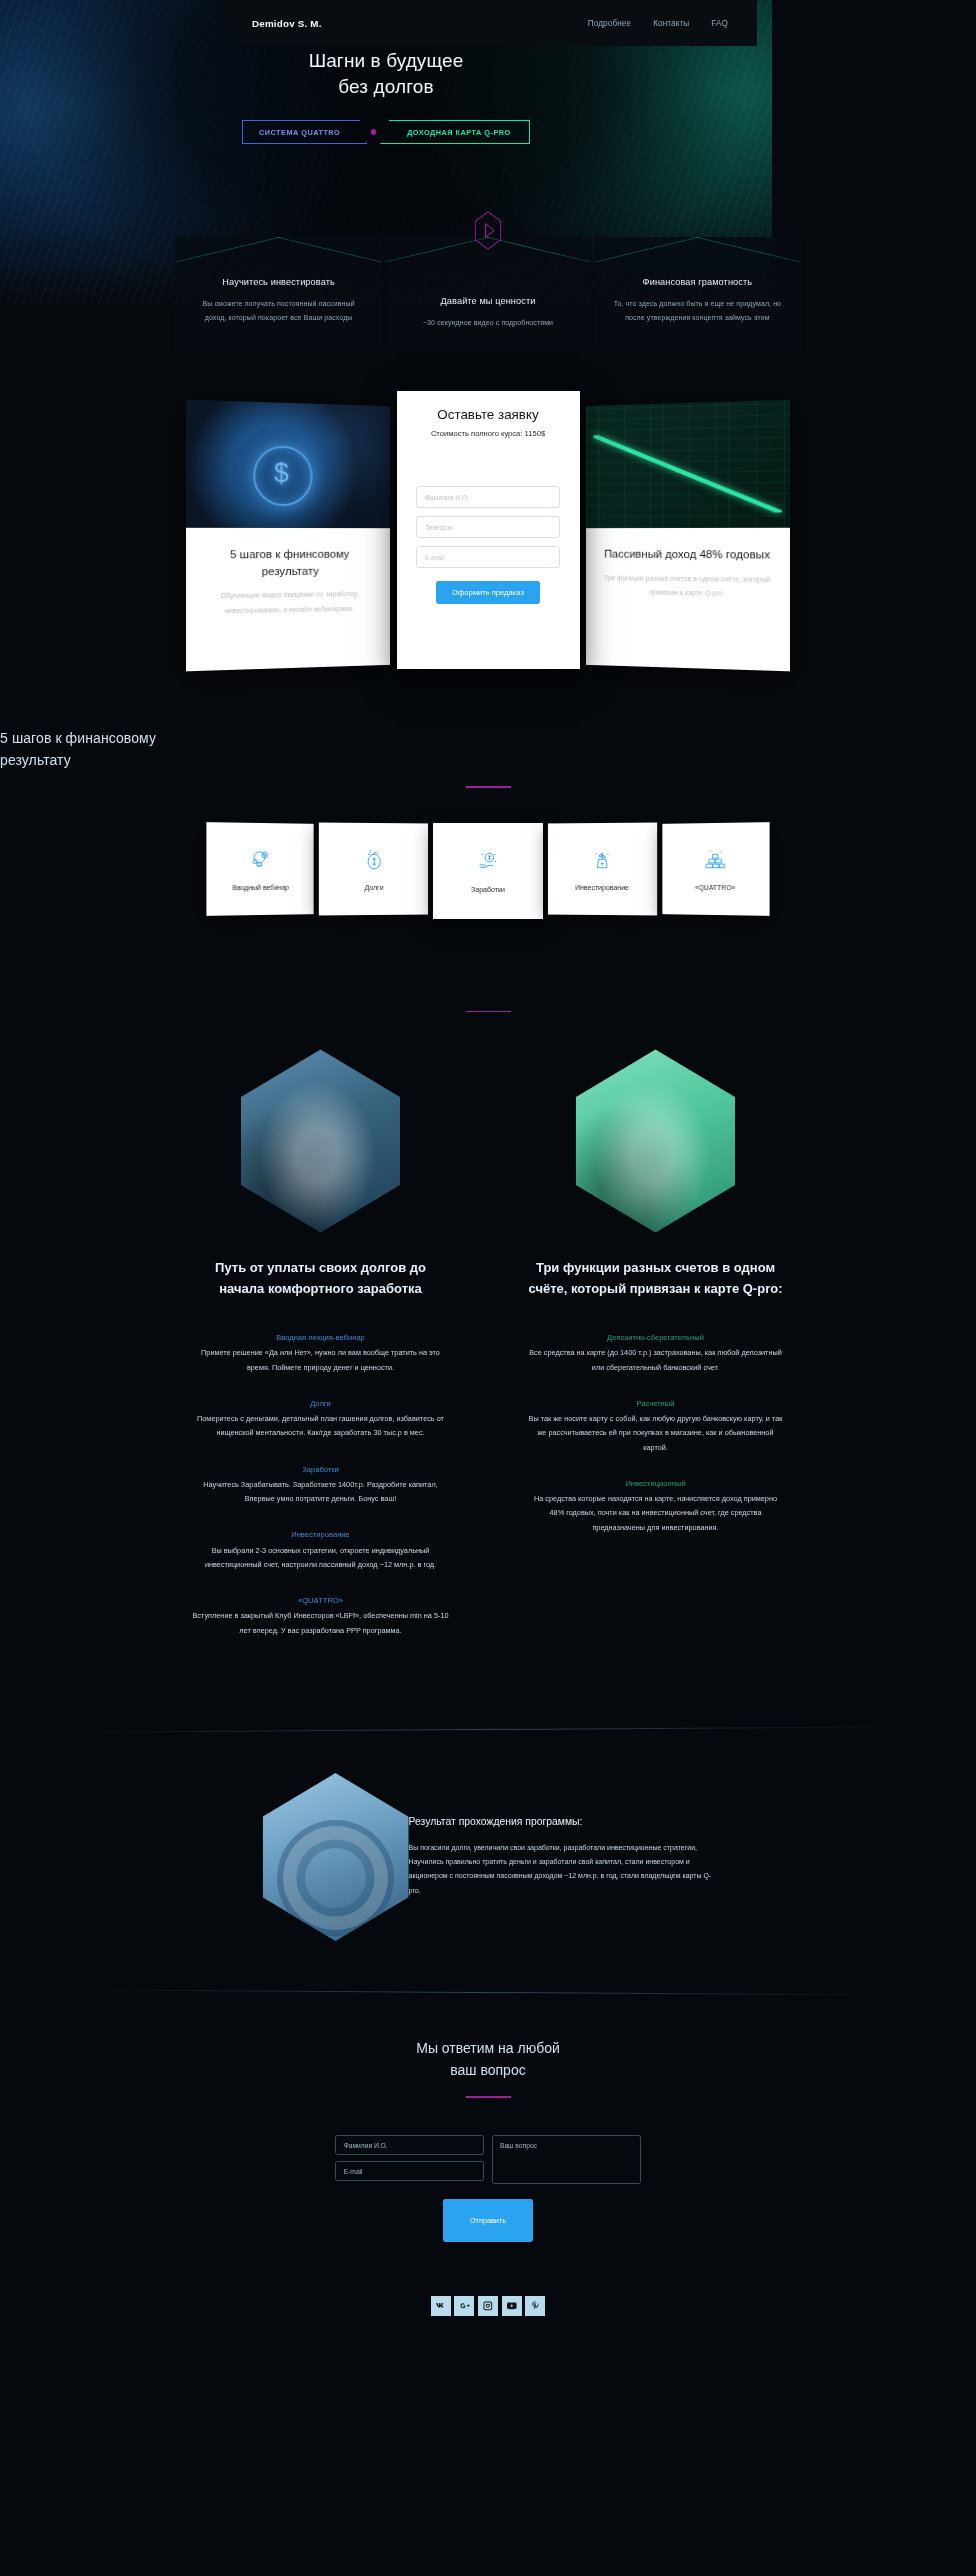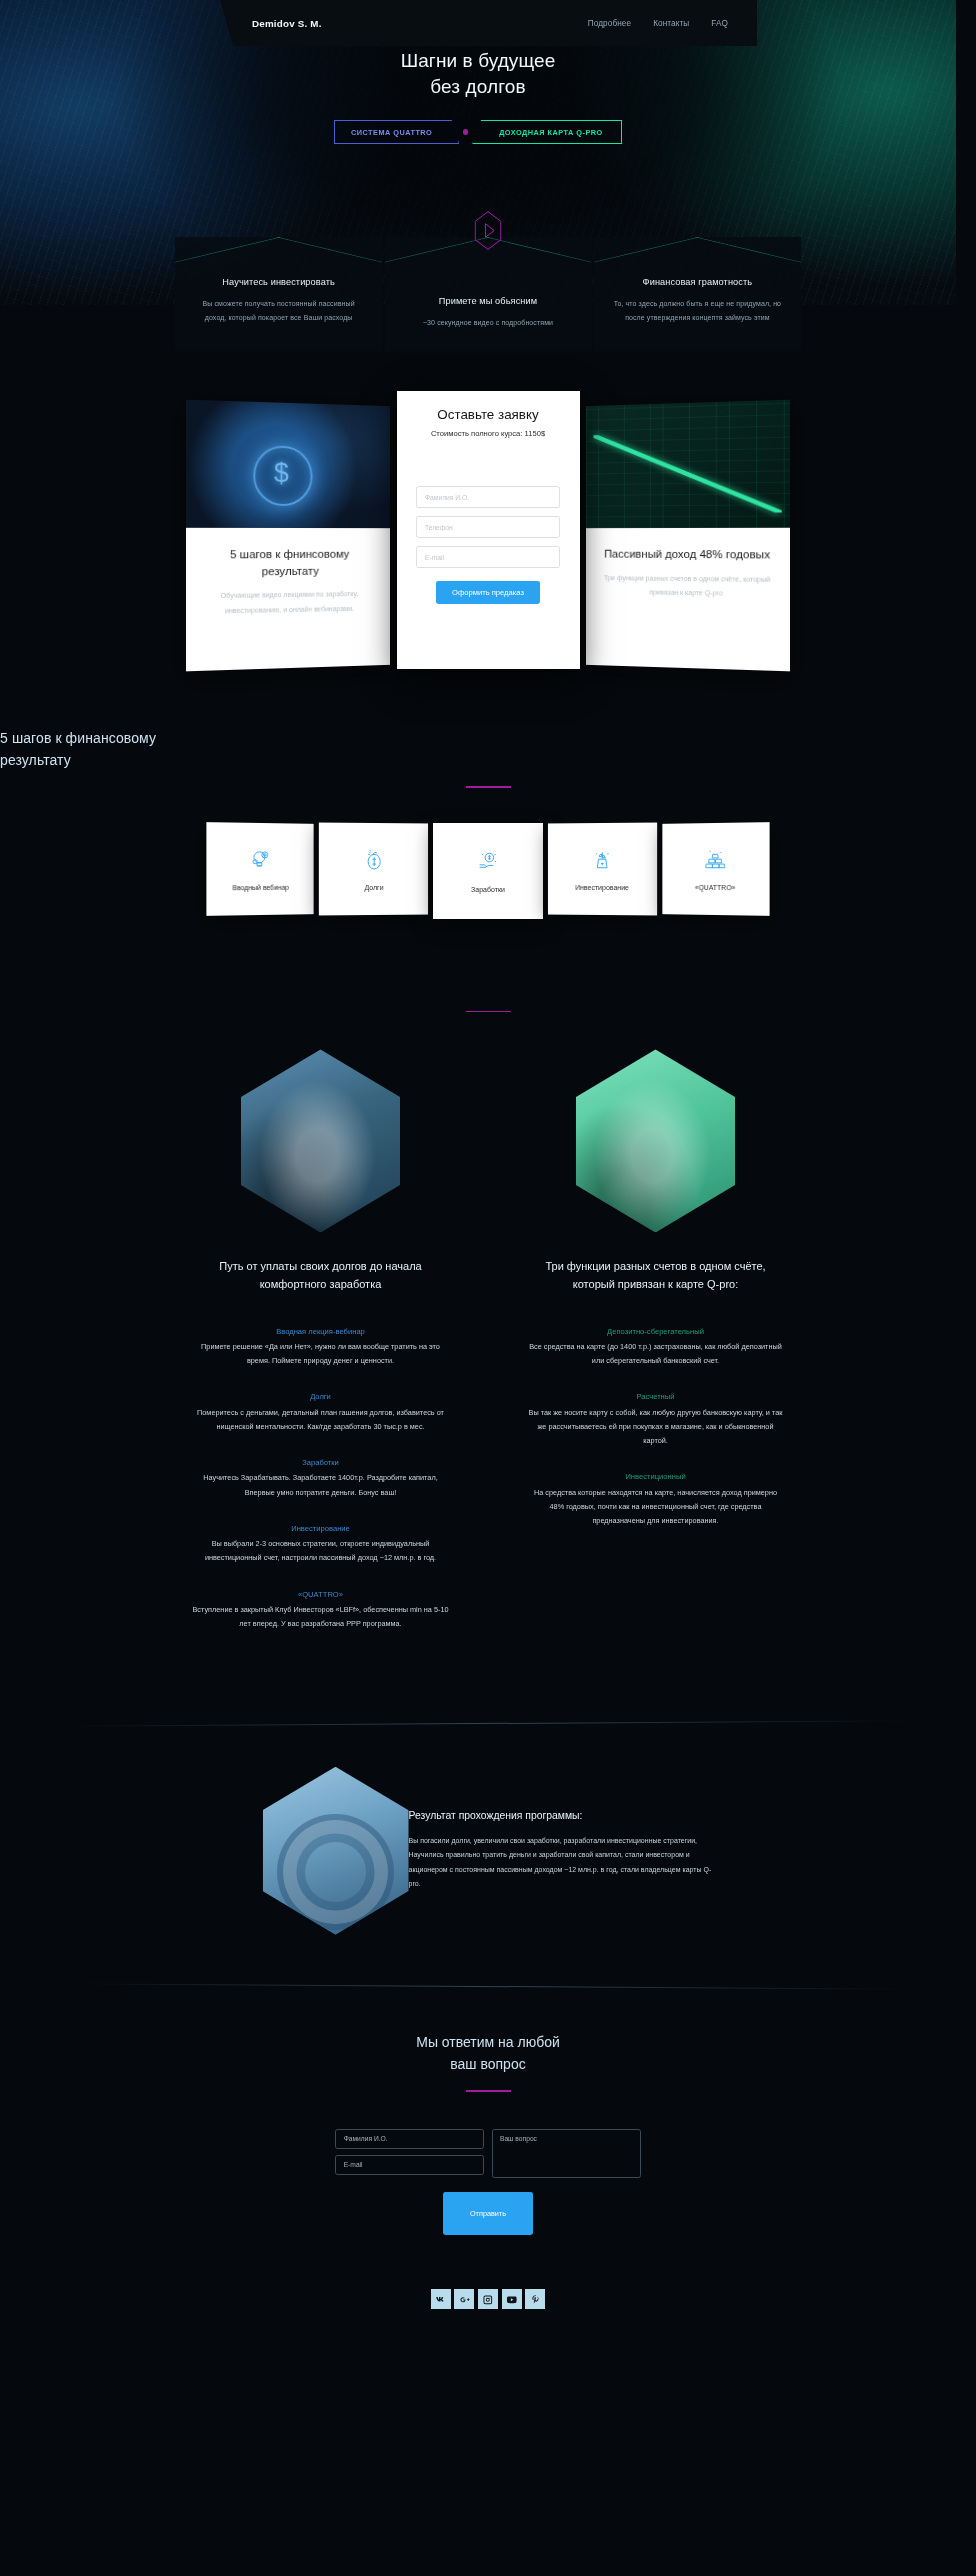--- a/index.html
+++ b/index.html
@@ -9,21 +9,21 @@
     background: #05080c;
     font-family: "Liberation Sans", sans-serif;
     color: #dfe9ef;
     overflow-x: hidden;
   }
   .page { position: relative; width: 976px; }
 
   
   .hero {
     position: relative;
-    width: 956px;
+    width: 772px;
     height: 305px;
     background:
       radial-gradient(ellipse 427px 256px at 8% 35%, #123c63 0%, #0a2340 38%, rgba(5,10,18,0) 75%),
       radial-gradient(ellipse 415px 256px at 93% 30%, #0c5a4d 0%, #07332f 40%, rgba(5,10,18,0) 76%),
       linear-gradient(180deg, #071420 0%, #050c14 55%, #050a10 100%);
     overflow: hidden;
   }
   .hero-dots {
     position: absolute; inset: 0;
     background-image:
@@ -228,21 +228,21 @@
     background: linear-gradient(160deg, #7fe2bd 0%, #4fc49b 45%, #2a8d6e 100%);
     box-shadow: 0 0 37px rgba(60,220,170,.22);
   }
   .hexframe:after {
     content:''; position:absolute; inset:0;
     background:
       radial-gradient(ellipse at 48% 58%, rgba(255,255,255,.35) 0 21px, rgba(255,255,255,0) 58px),
       radial-gradient(ellipse at 30% 85%, rgba(0,0,0,.35) 0 24.4px, rgba(0,0,0,0) 73px);
   }
   .detail-col h3 {
-    font-size: 11px; font-weight: 400; line-height: 1.6; color: #e6f2fa; margin-bottom: 33px;
+    font-size: 13px; font-weight: 700; line-height: 1.6; color: #e6f2fa; margin-bottom: 33px;
   }
   .detail-block { margin-bottom: 18.3px; margin-top: 24px; }
   .detail-block .dt { font-size: 7.6px; margin-bottom: 4.3px; }
   .detail-block.blue .dt { color: #3d87cf; }
   .detail-block.green .dt { color: #1f9f74; }
   .detail-block p { font-size: 7.3px; line-height: 1.95; color: #c9d6de; }
 
   
   .result-band { position: relative; margin-top: 73px; padding: 44px 0 52px; }
   .result-band:before, .result-band:after {
@@ -338,21 +338,21 @@
       <h3>Научитесь инвестировать</h3>
       <p>Вы сможете получать постоянный пассивный доход, который покароет все Ваши расходы</p>
     </div>
 
     <div class="feature mid">
       <div class="roof"></div>
       <svg class="play-hex" viewBox="0 0 44 64">
         <polygon points="22,1 43,17 43,47 22,63 1,47 1,17" fill="none" stroke="#b21ab2" stroke-width="1.6"></polygon>
         <polygon points="18,21 32,32 18,43" fill="none" stroke="#b21ab2" stroke-width="1.6"></polygon>
       </svg>
-      <h3>Примете мы обьясним</h3>
+      <h3>Давайте мы ценности</h3>
       <p>~30 секундное видео с подробностями</p>
     </div>
 
     <div class="feature">
       <div class="roof"></div>
       <h3>Финансовая грамотность</h3>
       <p>То, что здесь должно быть я еще не придумал, но после утверждения концептя займусь этим</p>
     </div>
   </section>
 

